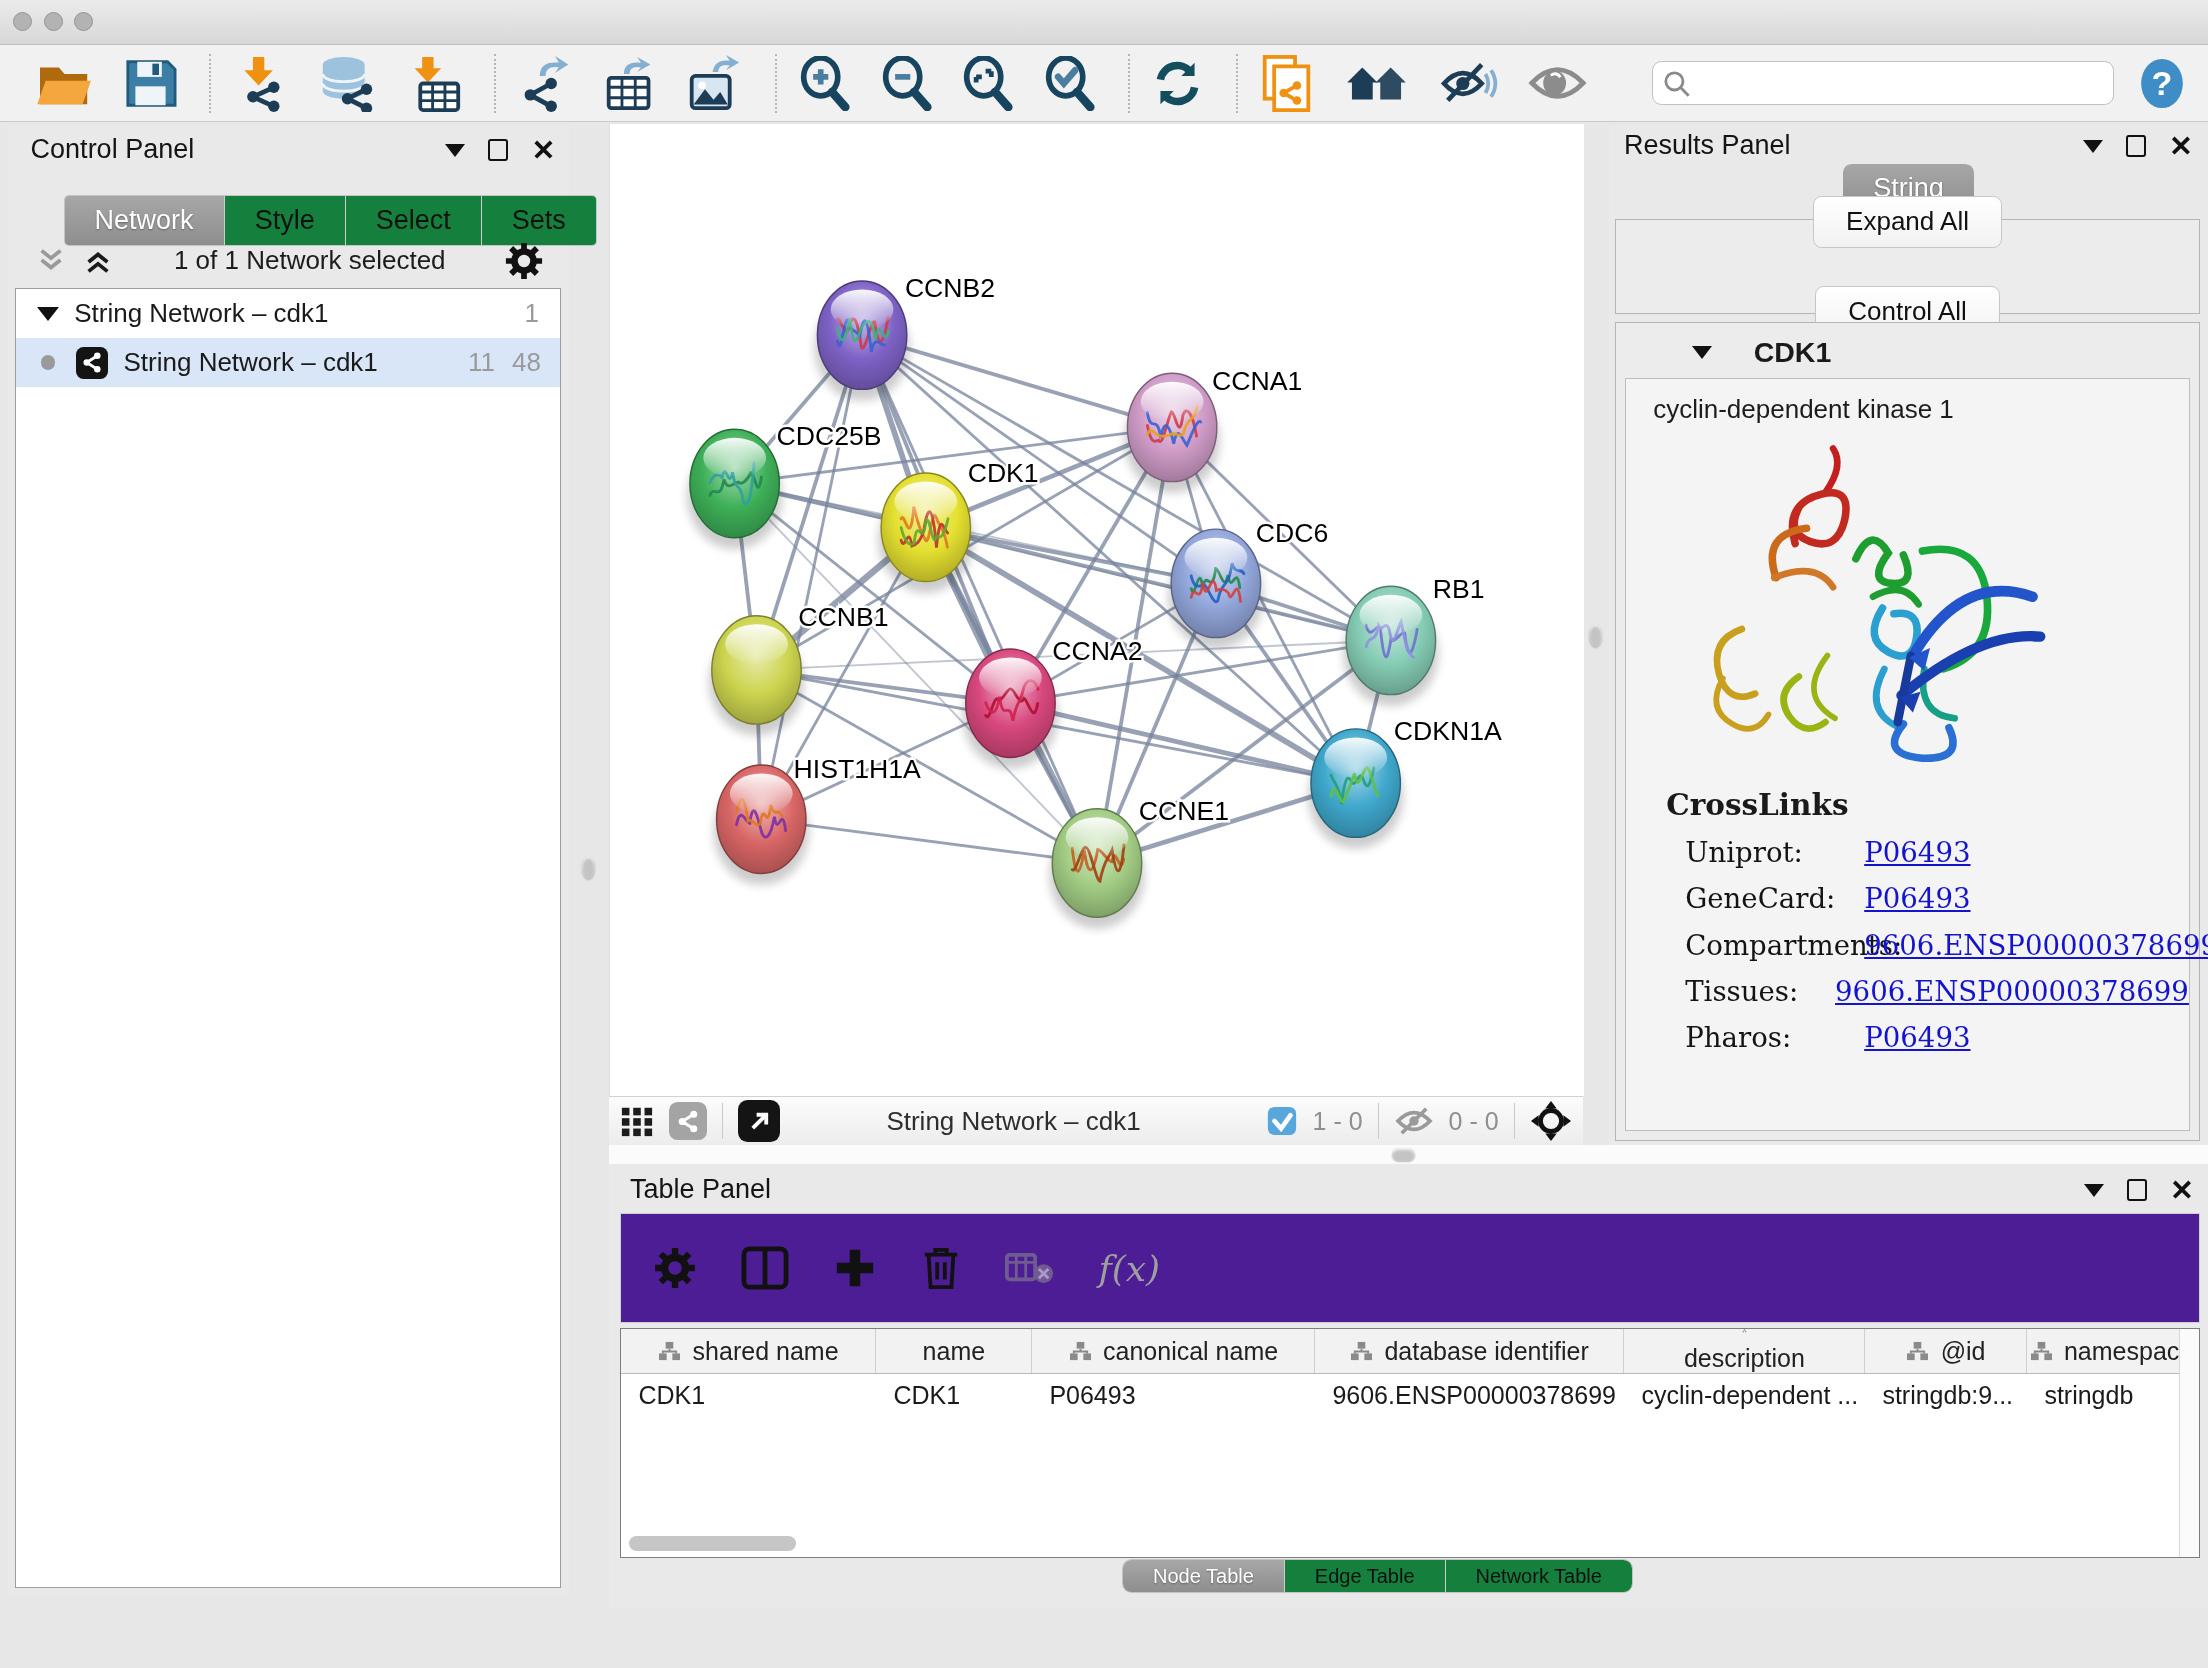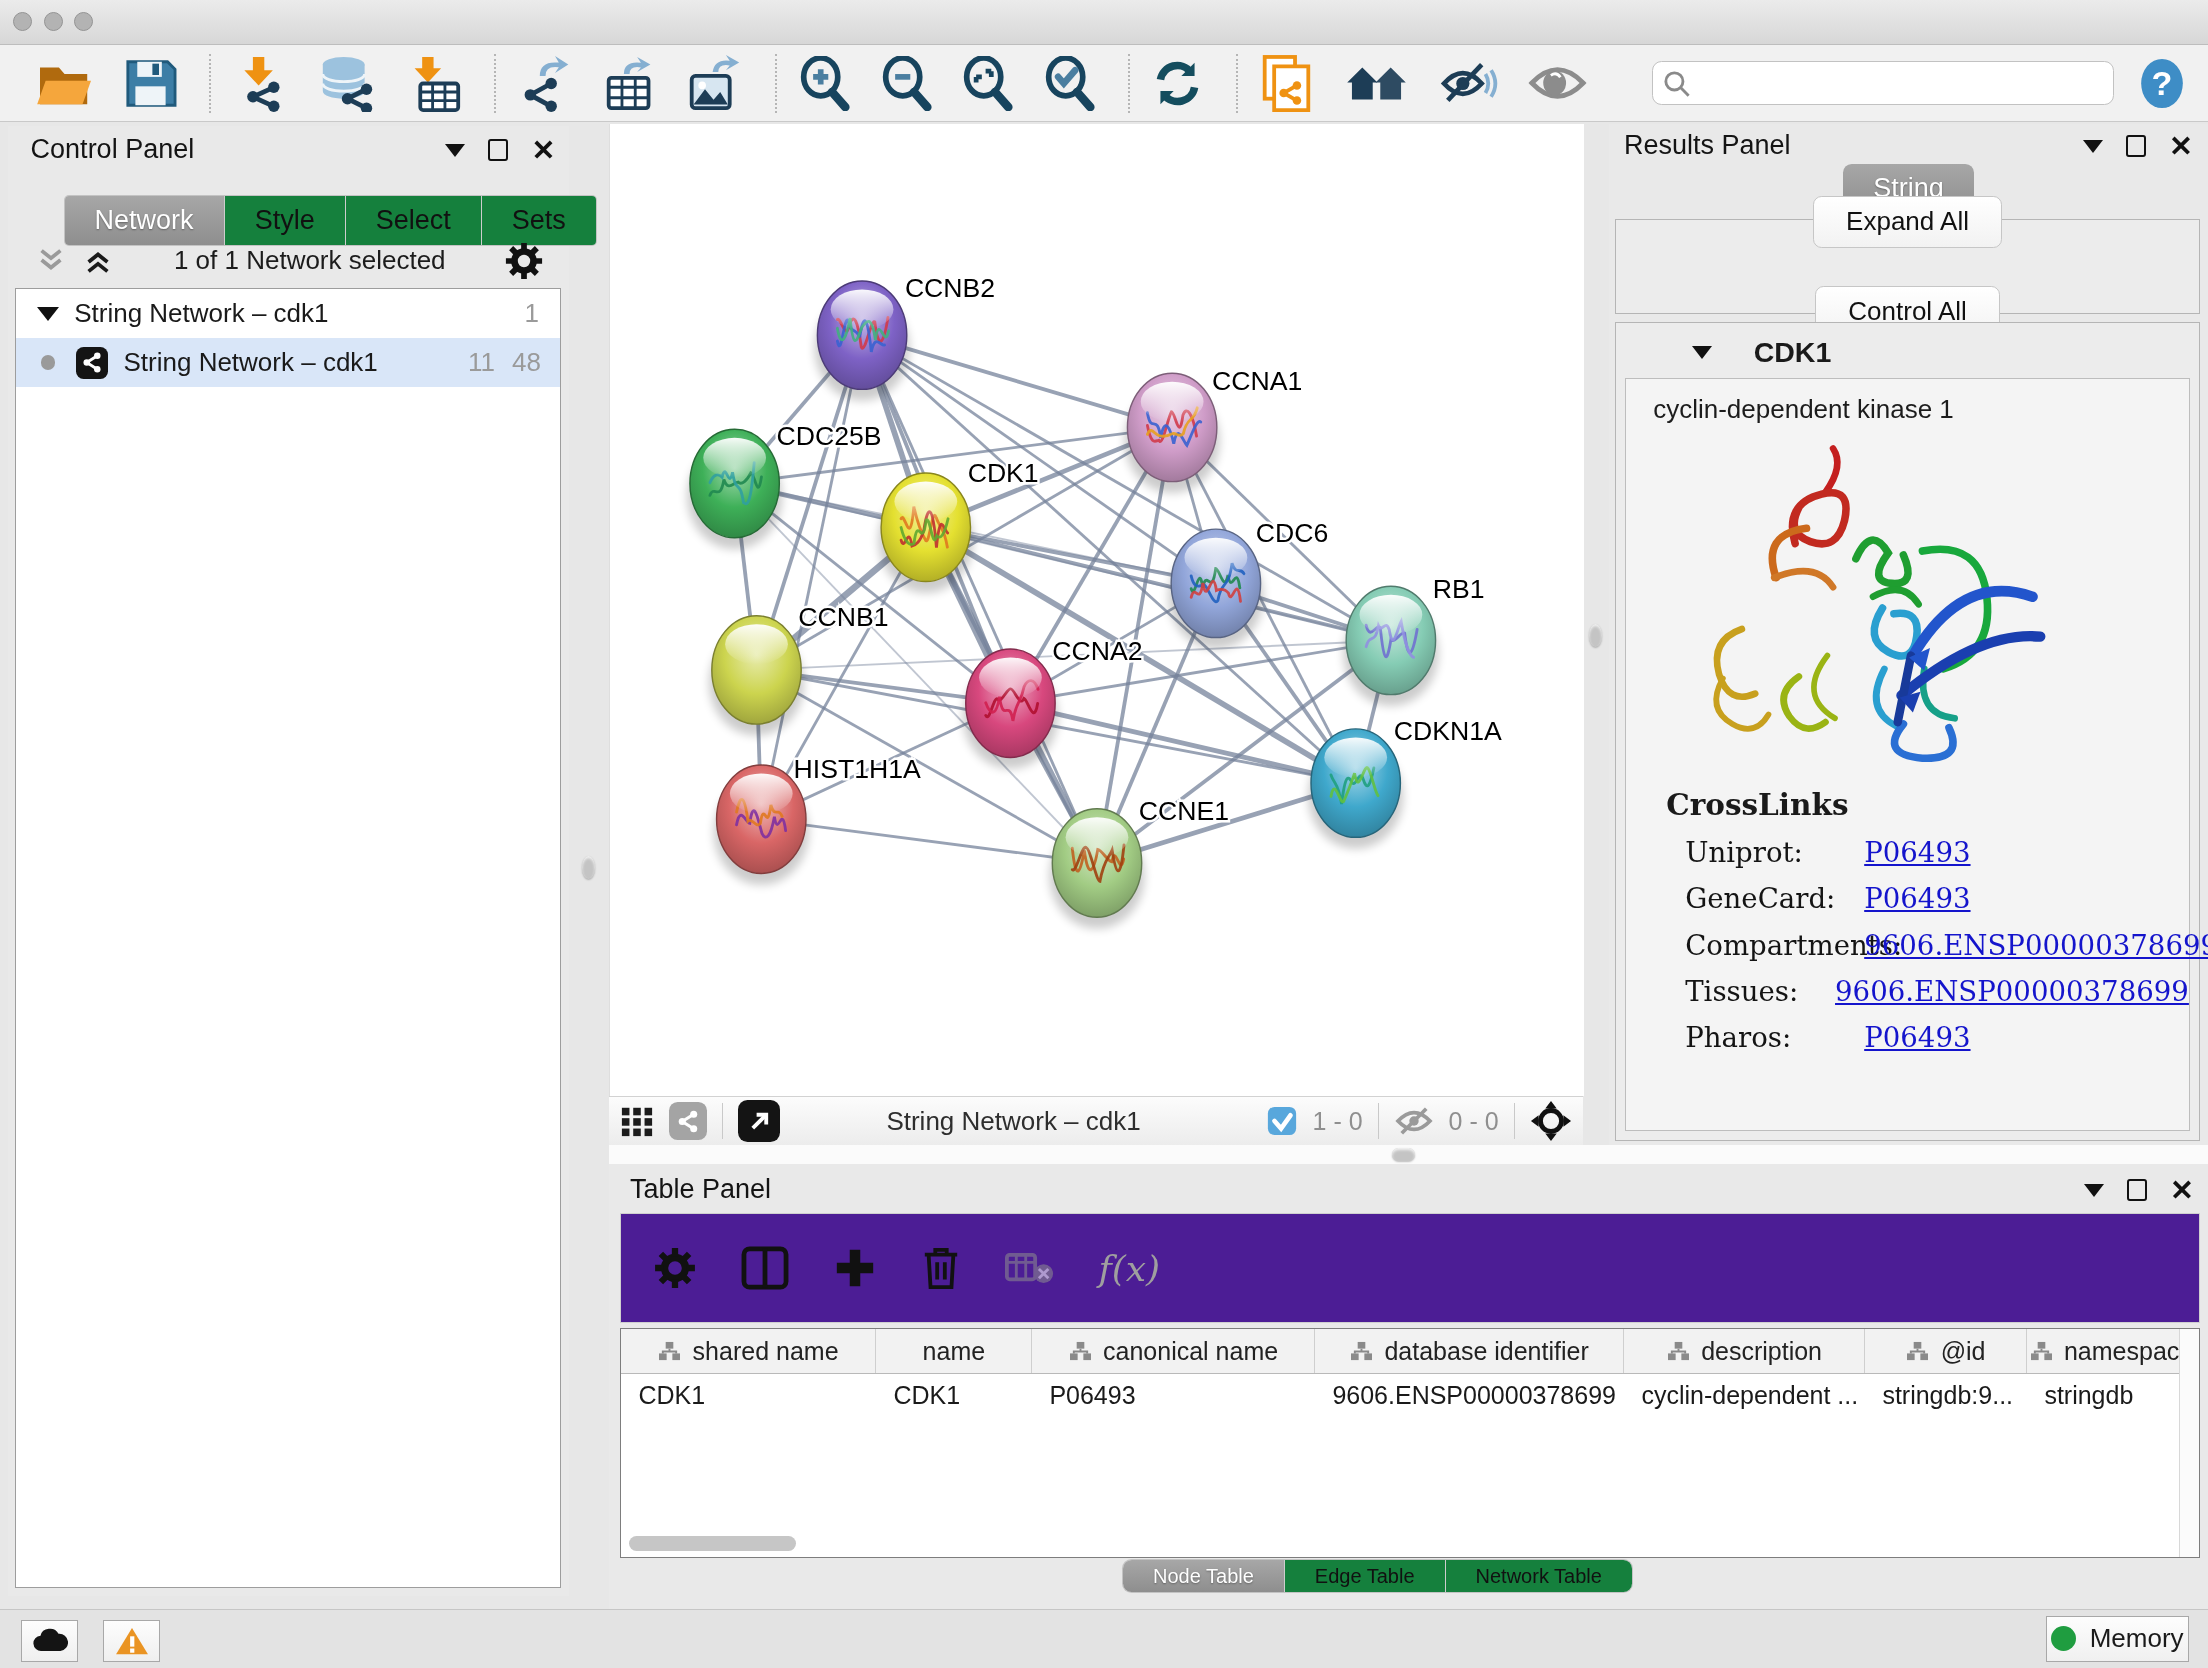--- a/index.html
+++ b/index.html
@@ -777,21 +777,21 @@
             <svg width="23" height="21" viewBox="0 0 24 22">
               <g fill="#8a8a8a">
                 <rect x="8" y="1" width="8" height="7"></rect>
                 <rect x="1" y="13" width="8" height="7"></rect>
                 <rect x="15" y="13" width="8" height="7"></rect>
               </g>
               <path d="M12 8 v3 M5 13 v-2 h14 v2" stroke="#8a8a8a" stroke-width="2" fill="none"></path>
             </svg>
             <span>database identifier</span>
           </div>
-          <div class="th" style="width: 241px;">
+          <div class="th" style="width: 241px; flex-direction: column;">
             <svg width="23" height="21" viewBox="0 0 24 22">
               <g fill="#8a8a8a">
                 <rect x="8" y="1" width="8" height="7"></rect>
                 <rect x="1" y="13" width="8" height="7"></rect>
                 <rect x="15" y="13" width="8" height="7"></rect>
               </g>
               <path d="M12 8 v3 M5 13 v-2 h14 v2" stroke="#8a8a8a" stroke-width="2" fill="none"></path>
             </svg>
             <span>description</span>
           </div>
@@ -833,33 +833,15 @@
       <div class="vtrack"></div>
     </div>
 
     <div class="btabs" id="bottom-tabs">
         <div class="tab active">Node Table</div>
         <div class="tab">Edge Table</div>
         <div class="tab">Network Table</div>
       </div>
   </div>
 
-  <div id="statusbar">
-    <div class="sbtn" style="left:21px">
-      <svg width="36" height="25" viewBox="0 0 38 26">
-        <path d="M10 24 a8 8 0 0 1 -1 -16 a10 9 0 0 1 19 -2 a7 7 0 0 1 2 18 z" fill="#141414"></path>
-      </svg>
-    </div>
-    <div class="sbtn" style="left:103px">
-      <svg width="34" height="30" viewBox="0 0 36 32">
-        <path d="M18 2 L35 30 H1 Z" fill="#ea9423"></path>
-        <rect x="16" y="11" width="4.5" height="11" fill="#fff"></rect>
-          <rect x="16" y="24" width="4.5" height="4.5" fill="#fff"></rect>
-      </svg>
-    </div>
-    <div class="membtn">
-      <div class="memdot" style="background: rgb(31, 157, 64);"></div>
-      <div>Memory</div>
-    </div>
-  </div>
 
 </div>
 
 
 </body></html>

